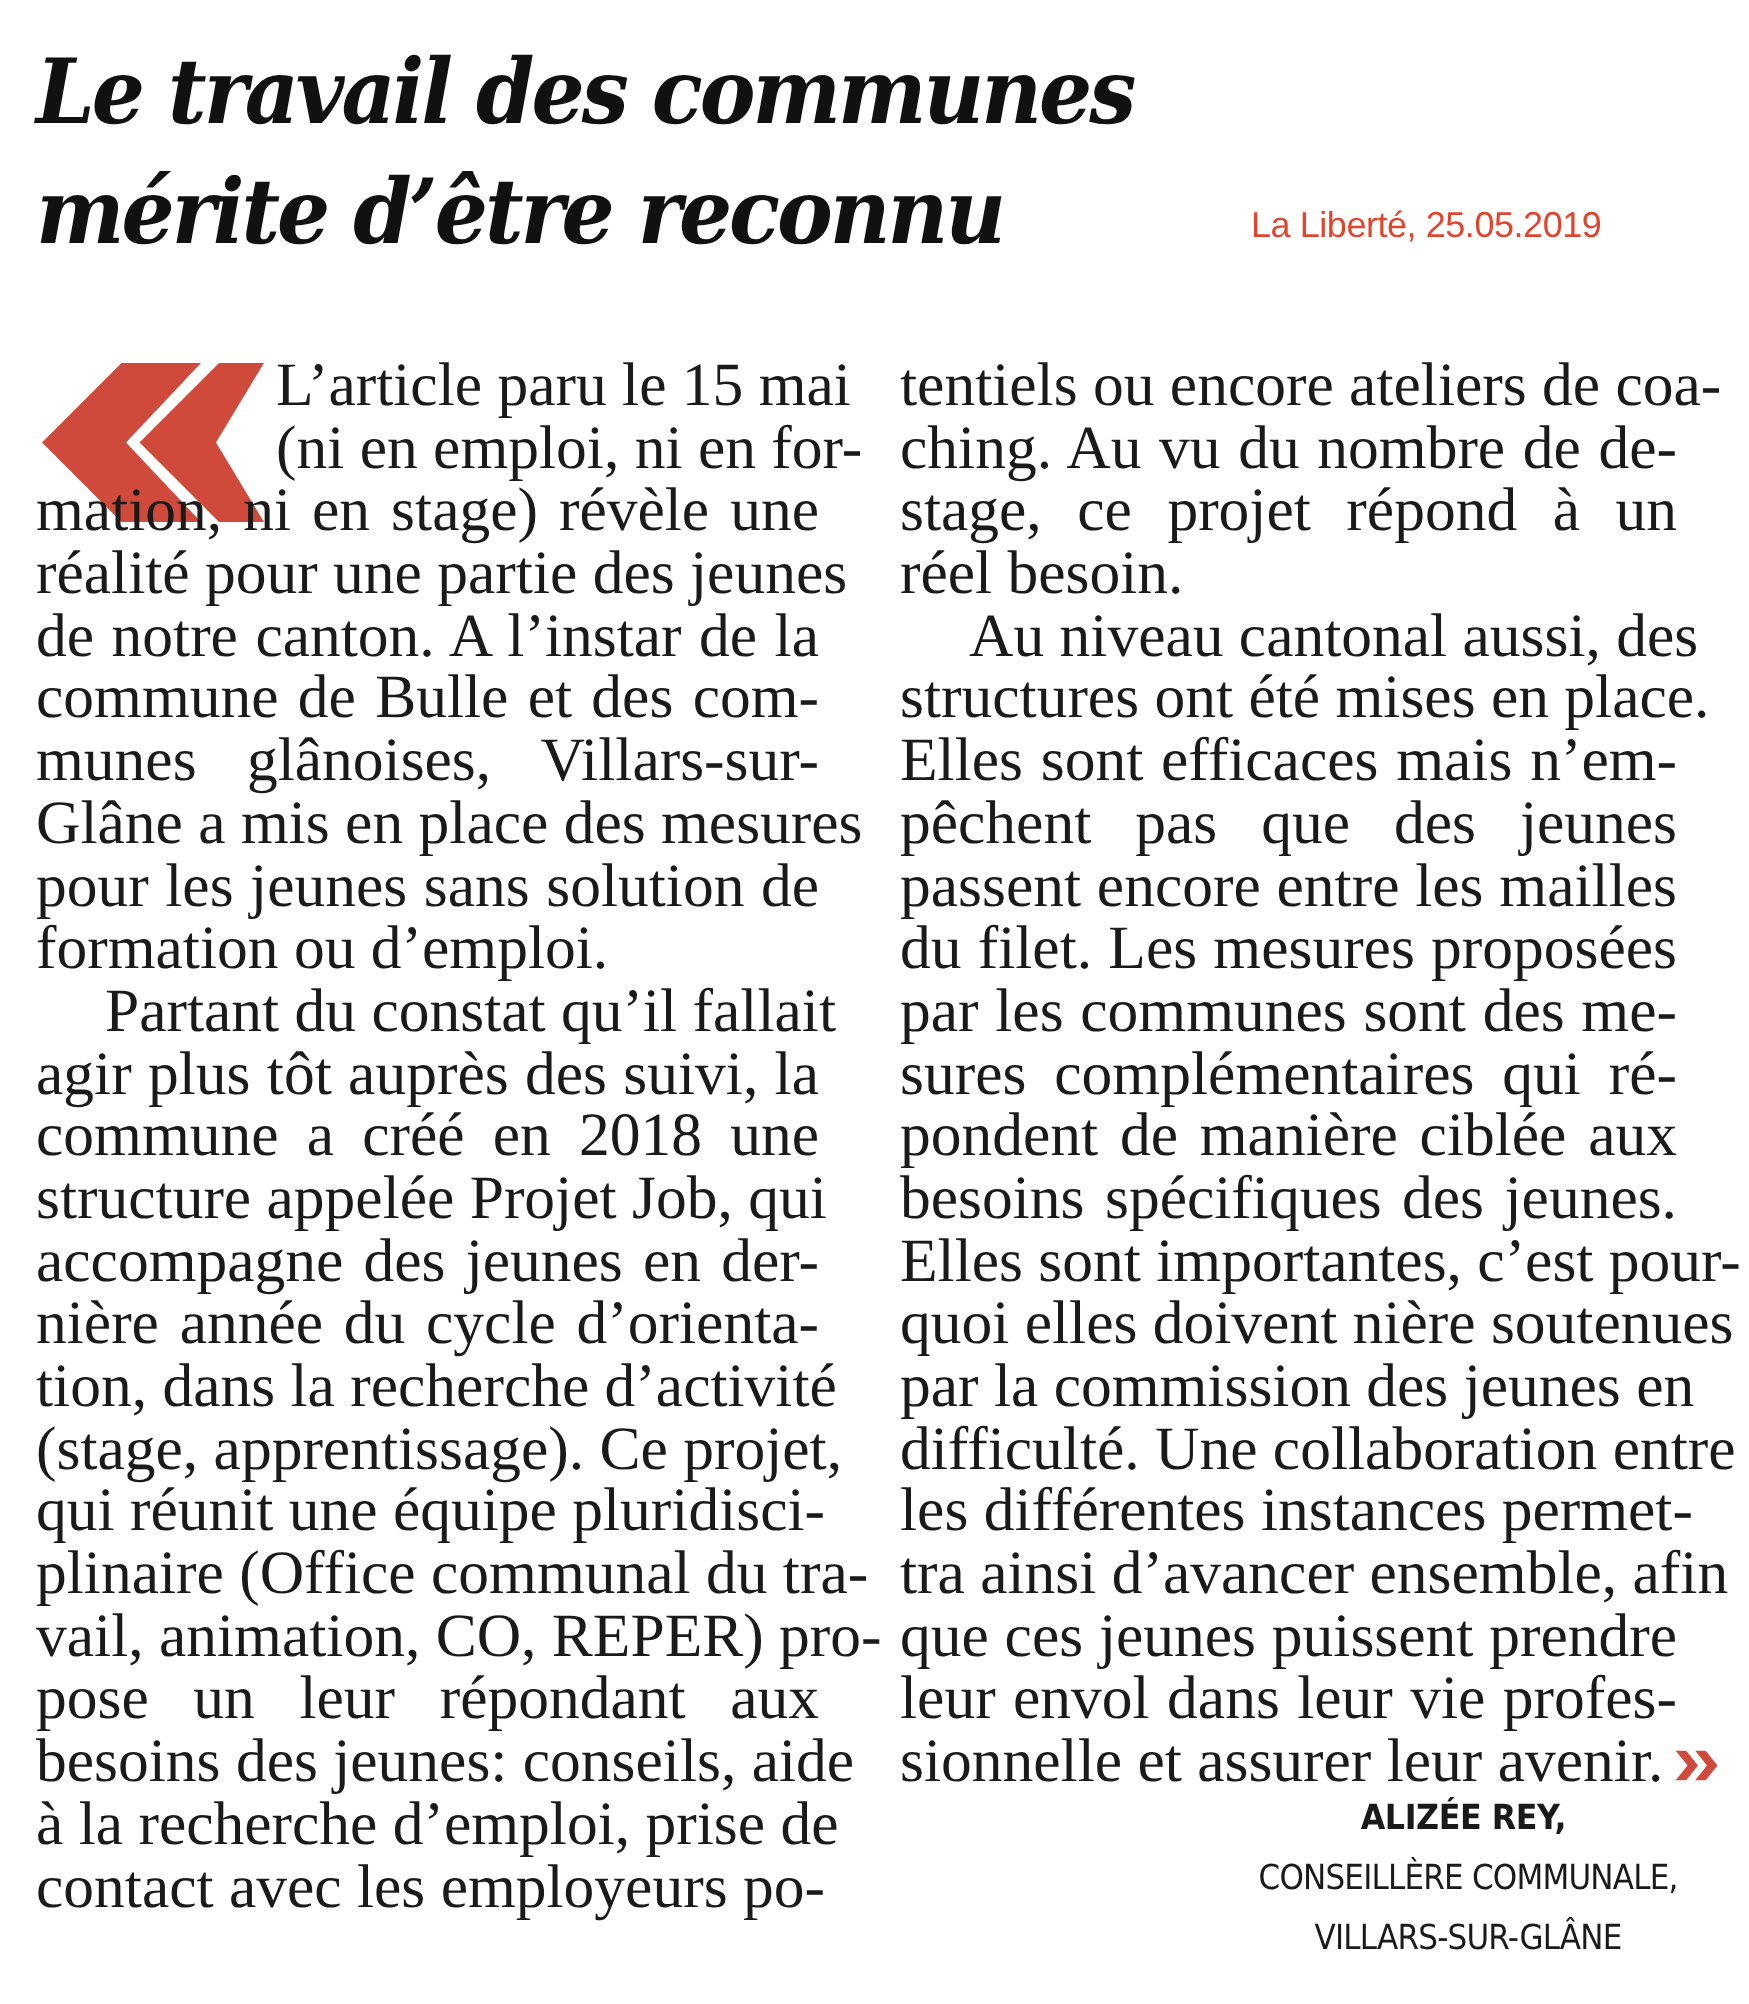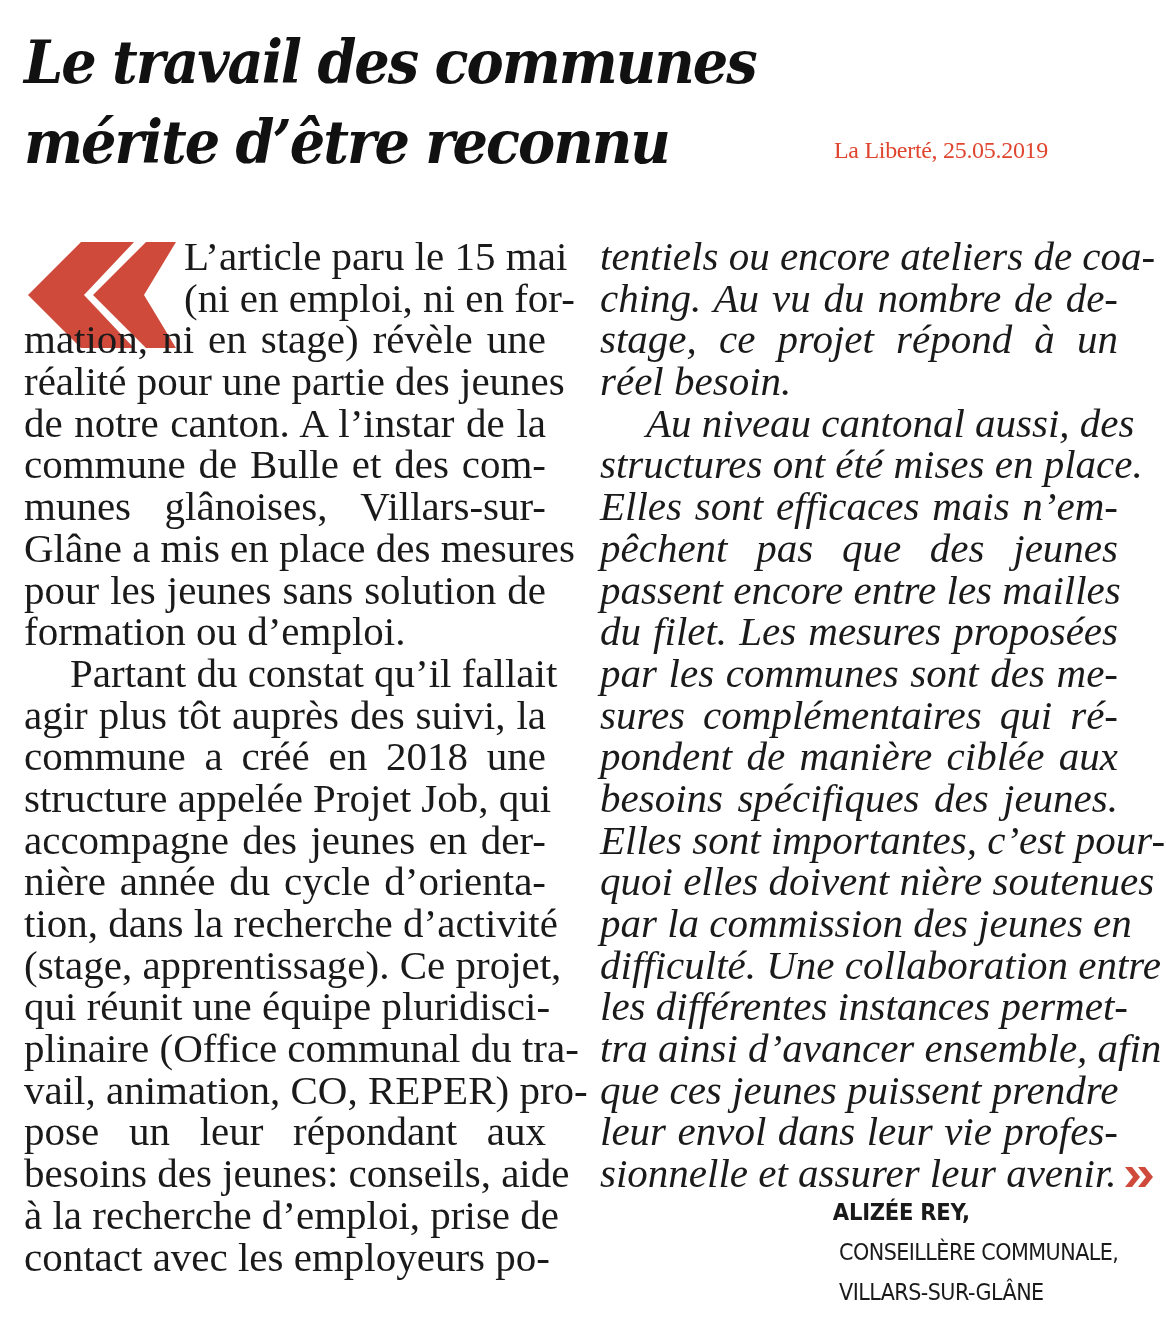--- a/index.html
+++ b/index.html
@@ -8,46 +8,46 @@
       position: absolute; left: 24px; top: 22px; width: 800px;
       font-family: "DejaVu Serif", "Liberation Serif", serif;
       font-style: italic; font-weight: bold;
       font-size: 60px; line-height: 80px; letter-spacing: -2.2px;
       color: #111111; margin: 0;
       transform: scaleX(0.93); transform-origin: left top;
     }
     .headline span { display: block; white-space: nowrap; }
     .source {
       position: absolute; left: 834px; top: 137px;
-      font-family: Liberation Serif, serif; font-size: 24px;
+      font-family: Liberation Sans, sans-serif; font-size: 24px;
       color: #e0452f; white-space: nowrap; letter-spacing: -0.3px;
     }
     .col {
       position: absolute; top: 236px;
       font-family: "Liberation Serif", "DejaVu Serif", serif;
       font-size: 41px; line-height: 41.7px; color: #1a1a1a;
     }
     .col-left { left: 24px; width: 522px; }
-    .col-right { left: 600px; width: 518px; font-style: italic; }
+    .col-right { left: 600px; width: 518px; }
     .line {
       display: block; height: 41.7px; white-space: nowrap;
       text-align: justify; text-align-last: justify; overflow: visible;
     }
     .line.last { text-align-last: left; }
     .line.indent { padding-left: 46px; }
     .line.short { padding-left: 160px; }
     .quote-open {
       position: absolute; left: 26px; top: 240px; width: 150px; height: 110px;
     }
     .quote-close {
       display: inline-block; vertical-align: baseline; margin-left: 8px;
       width: 30px; height: 20px;
     }
     .signature {
-      position: absolute; right: 48px; top: 1192px; text-align: left;
+      position: absolute; right: 48px; top: 1192px; text-align: center;
       font-family: "DejaVu Sans", "Liberation Sans", sans-serif;
       font-size: 23px; line-height: 40px; color: #1a1a1a;
     }
     .signature .name { font-weight: bold; display: block; letter-spacing: -0.3px; }
     .signature .role, .signature .place { display: block; letter-spacing: -0.6px; transform: scaleX(0.9); transform-origin: right center; }
     .signature .name { transform: scaleX(0.92); transform-origin: right center; }
   </style>
 </head>
 <body>
 

